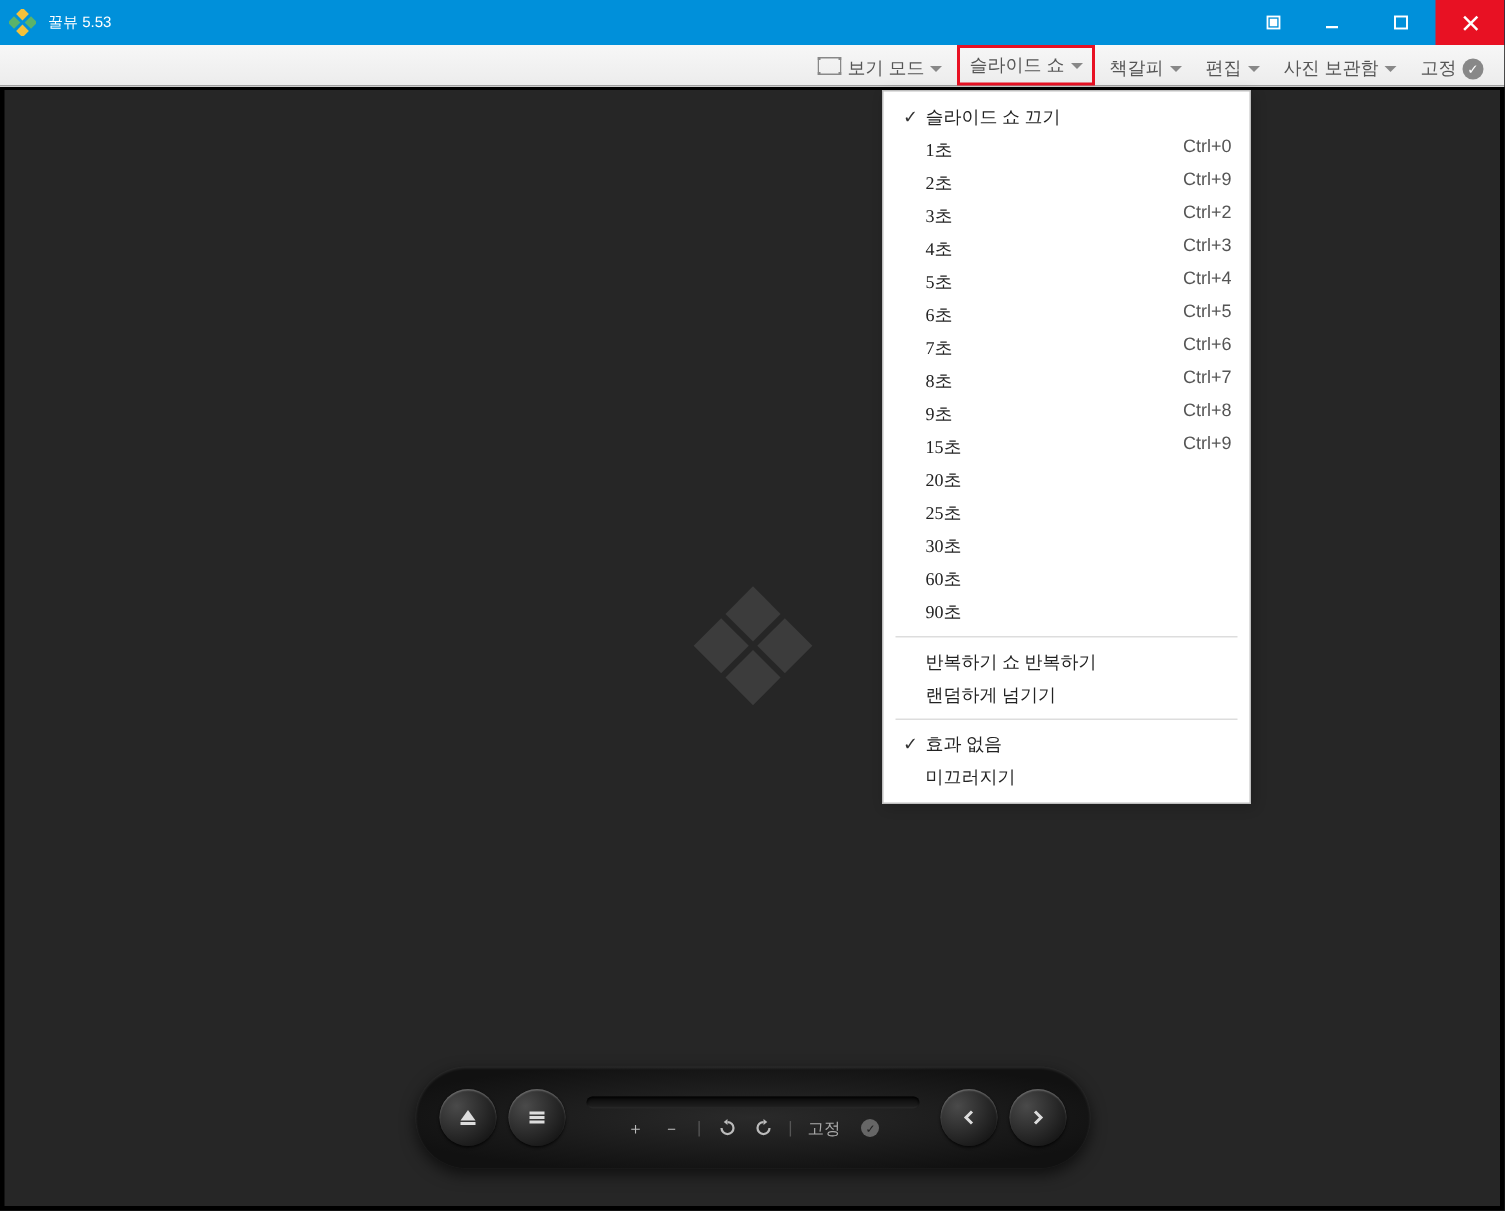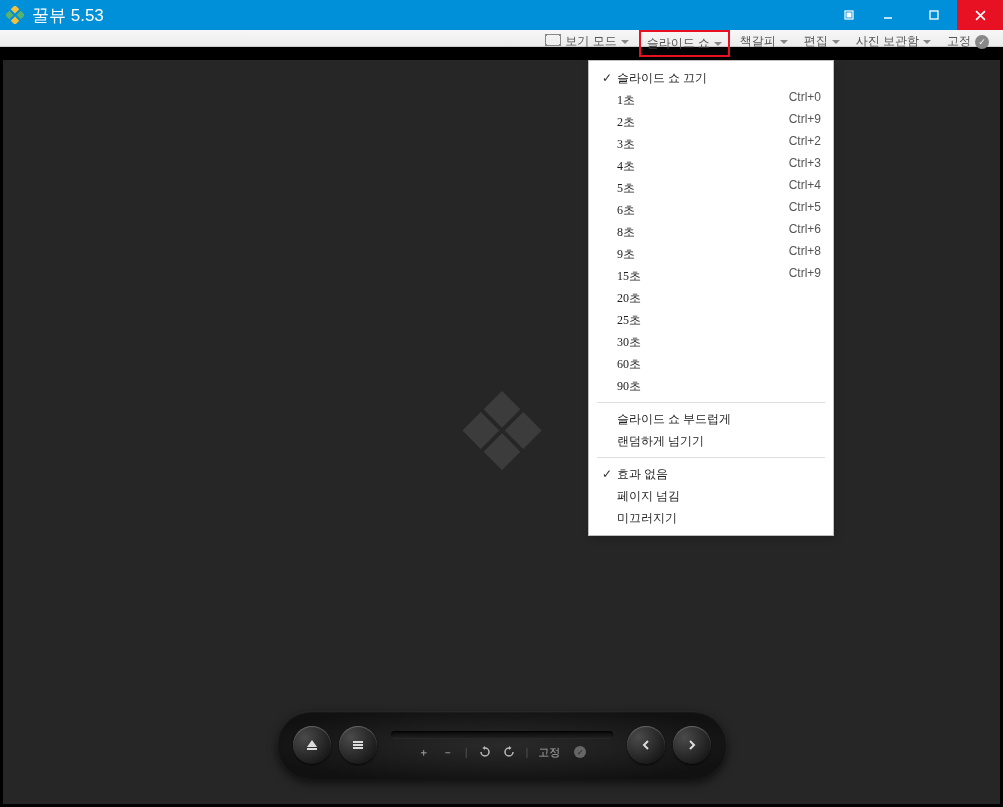--- a/index.html
+++ b/index.html
@@ -18,51 +18,50 @@
     display: flex;
     align-items: center;
     padding: 0 0 0 6px;
     color: #fff;
   }
   .titlebar .logo {
     width: 18px; height: 18px;
     margin-right: 8px;
     display: flex; align-items: center; justify-content: center;
   }
-  .titlebar .title { font-size: 17px; }
+  .titlebar .title { font-size: 10px; }
   .titlebar .spacer { flex: 1; }
   .winbtn {
     width: 46px; height: 30px;
     display: flex; align-items: center; justify-content: center;
     color: #fff; cursor: pointer;
   }
   .winbtn.close { background: #e81123; }
   .winbtn svg { stroke: #fff; }
   .winbtn.small { width: 32px; }
   .toolbar {
-    height: 17px;
+    height: 28px;
     background: linear-gradient(#f7f7f7, #ececec);
     border-bottom: 1px solid #ccc;
     display: flex;
-    align-items: flex-start;
+    align-items: flex-end;
     justify-content: flex-end;
     padding: 0 8px;
     gap: 4px;
     color: #555;
     font-size: 12px;
   }
   .toolbar .tb-item {
     display: flex; align-items: center; gap: 4px;
     padding: 3px 6px;
     cursor: pointer;
     color: #555;
   }
   .toolbar .tb-item.active {
     border: 2px solid #e81123;
-    font-family: Liberation Serif, serif;
   }
   .toolbar .dd-arrow {
     width: 0; height: 0;
     border-left: 4px solid transparent;
     border-right: 4px solid transparent;
     border-top: 4px solid #888;
   }
   .toolbar .check-circle {
     width: 14px; height: 14px; border-radius: 50%;
     background: #888; display: flex; align-items: center; justify-content: center;
@@ -275,20 +274,25 @@
       <span class="label-col">5초</span>
       <span class="shortcut-col">Ctrl+5</span>
     </div>
     <div class="row">
       <span class="check-col"></span>
       <span class="label-col">6초</span>
       <span class="shortcut-col">Ctrl+6</span>
     </div>
     <div class="row">
       <span class="check-col"></span>
+      <span class="label-col">7초</span>
+      <span class="shortcut-col">Ctrl+7</span>
+    </div>
+    <div class="row">
+      <span class="check-col"></span>
       <span class="label-col">8초</span>
       <span class="shortcut-col">Ctrl+8</span>
     </div>
     <div class="row">
       <span class="check-col"></span>
       <span class="label-col">9초</span>
       <span class="shortcut-col">Ctrl+9</span>
     </div>
     <div class="row">
       <span class="check-col"></span>
@@ -316,37 +320,32 @@
       <span class="shortcut-col"></span>
     </div>
     <div class="row">
       <span class="check-col"></span>
       <span class="label-col">90초</span>
       <span class="shortcut-col"></span>
     </div>
     <div class="sep"></div>
     <div class="row">
       <span class="check-col"></span>
-      <span class="label-col">슬라이드 쇼 부드럽게</span>
+      <span class="label-col">반복하기 쇼 반복하기</span>
       <span class="shortcut-col"></span>
     </div>
     <div class="row">
       <span class="check-col"></span>
       <span class="label-col">랜덤하게 넘기기</span>
       <span class="shortcut-col"></span>
     </div>
     <div class="sep"></div>
     <div class="row">
       <span class="check-col">✓</span>
       <span class="label-col">효과 없음</span>
-      <span class="shortcut-col"></span>
-    </div>
-    <div class="row">
-      <span class="check-col"></span>
-      <span class="label-col">페이지 넘김</span>
       <span class="shortcut-col"></span>
     </div>
     <div class="row">
       <span class="check-col"></span>
       <span class="label-col">미끄러지기</span>
       <span class="shortcut-col"></span>
     </div>
   </div>
 
 <div class="controlbar">

